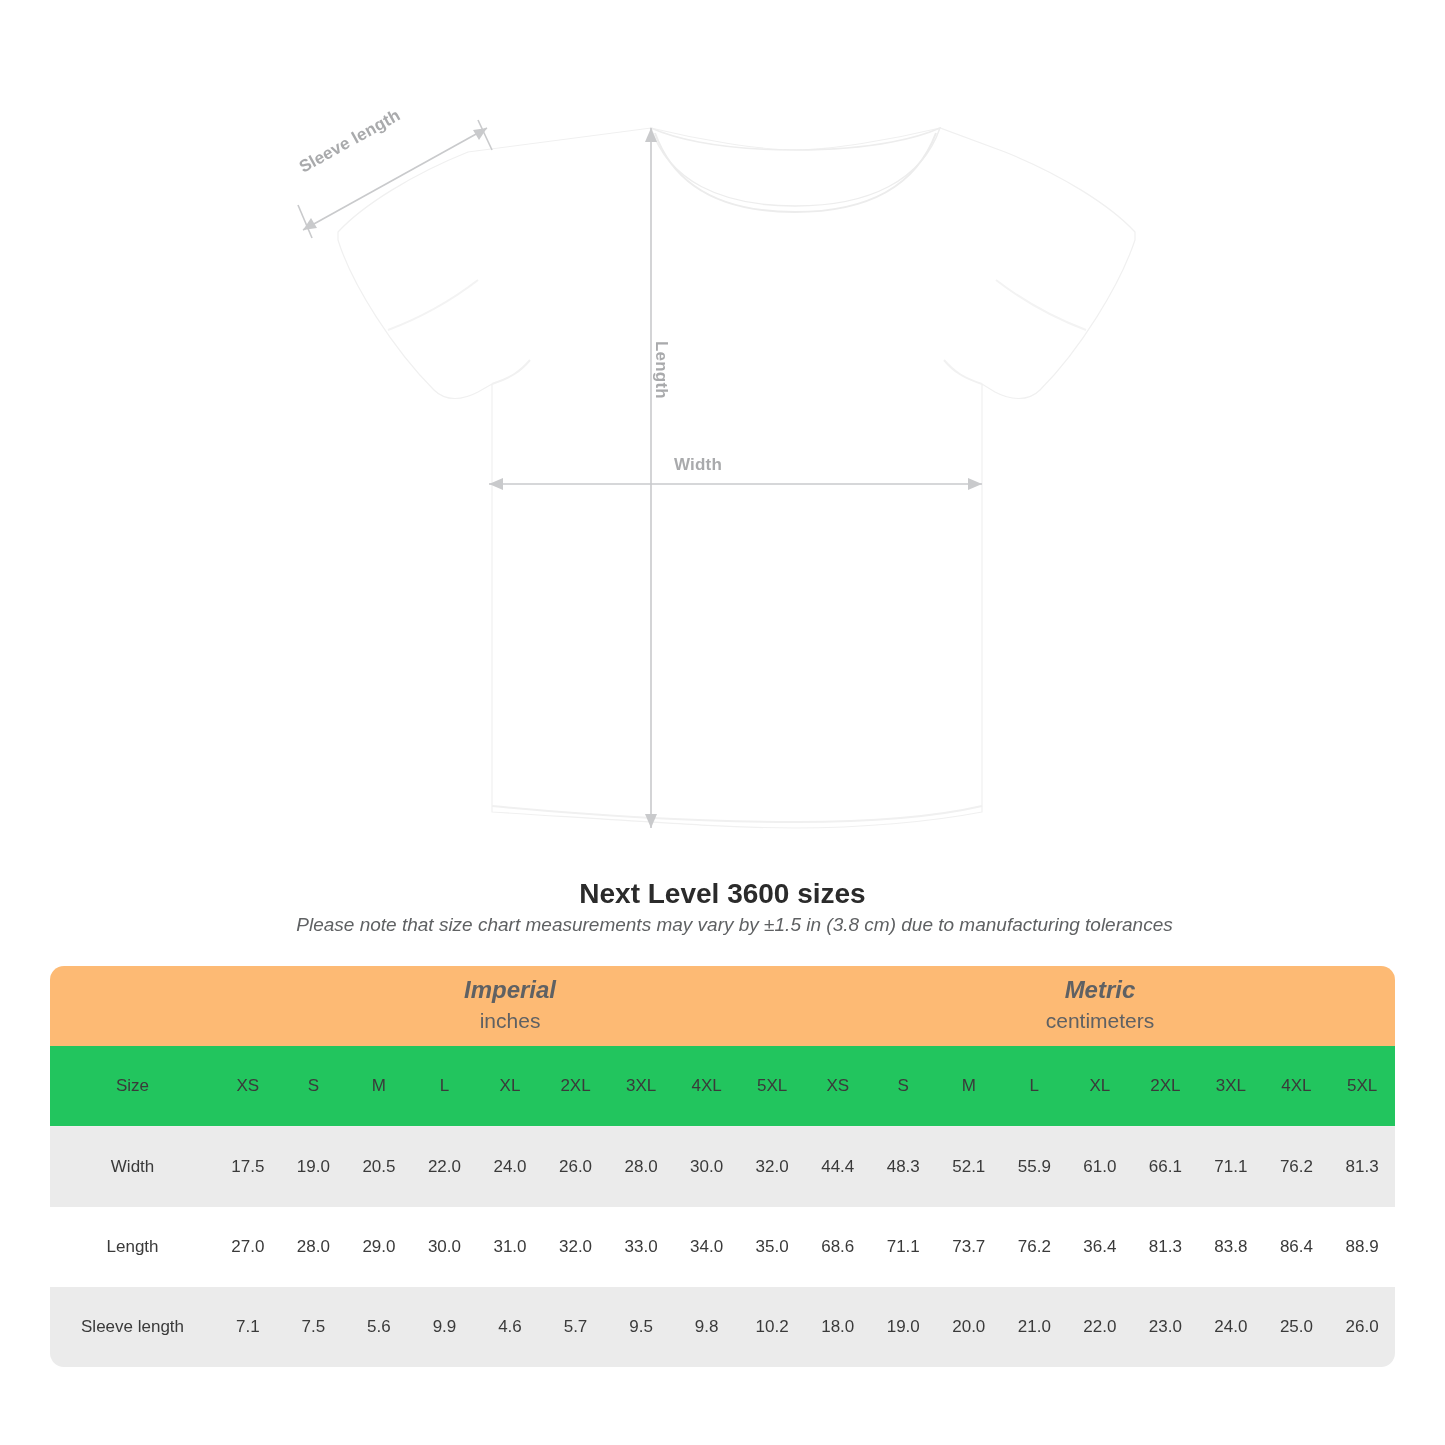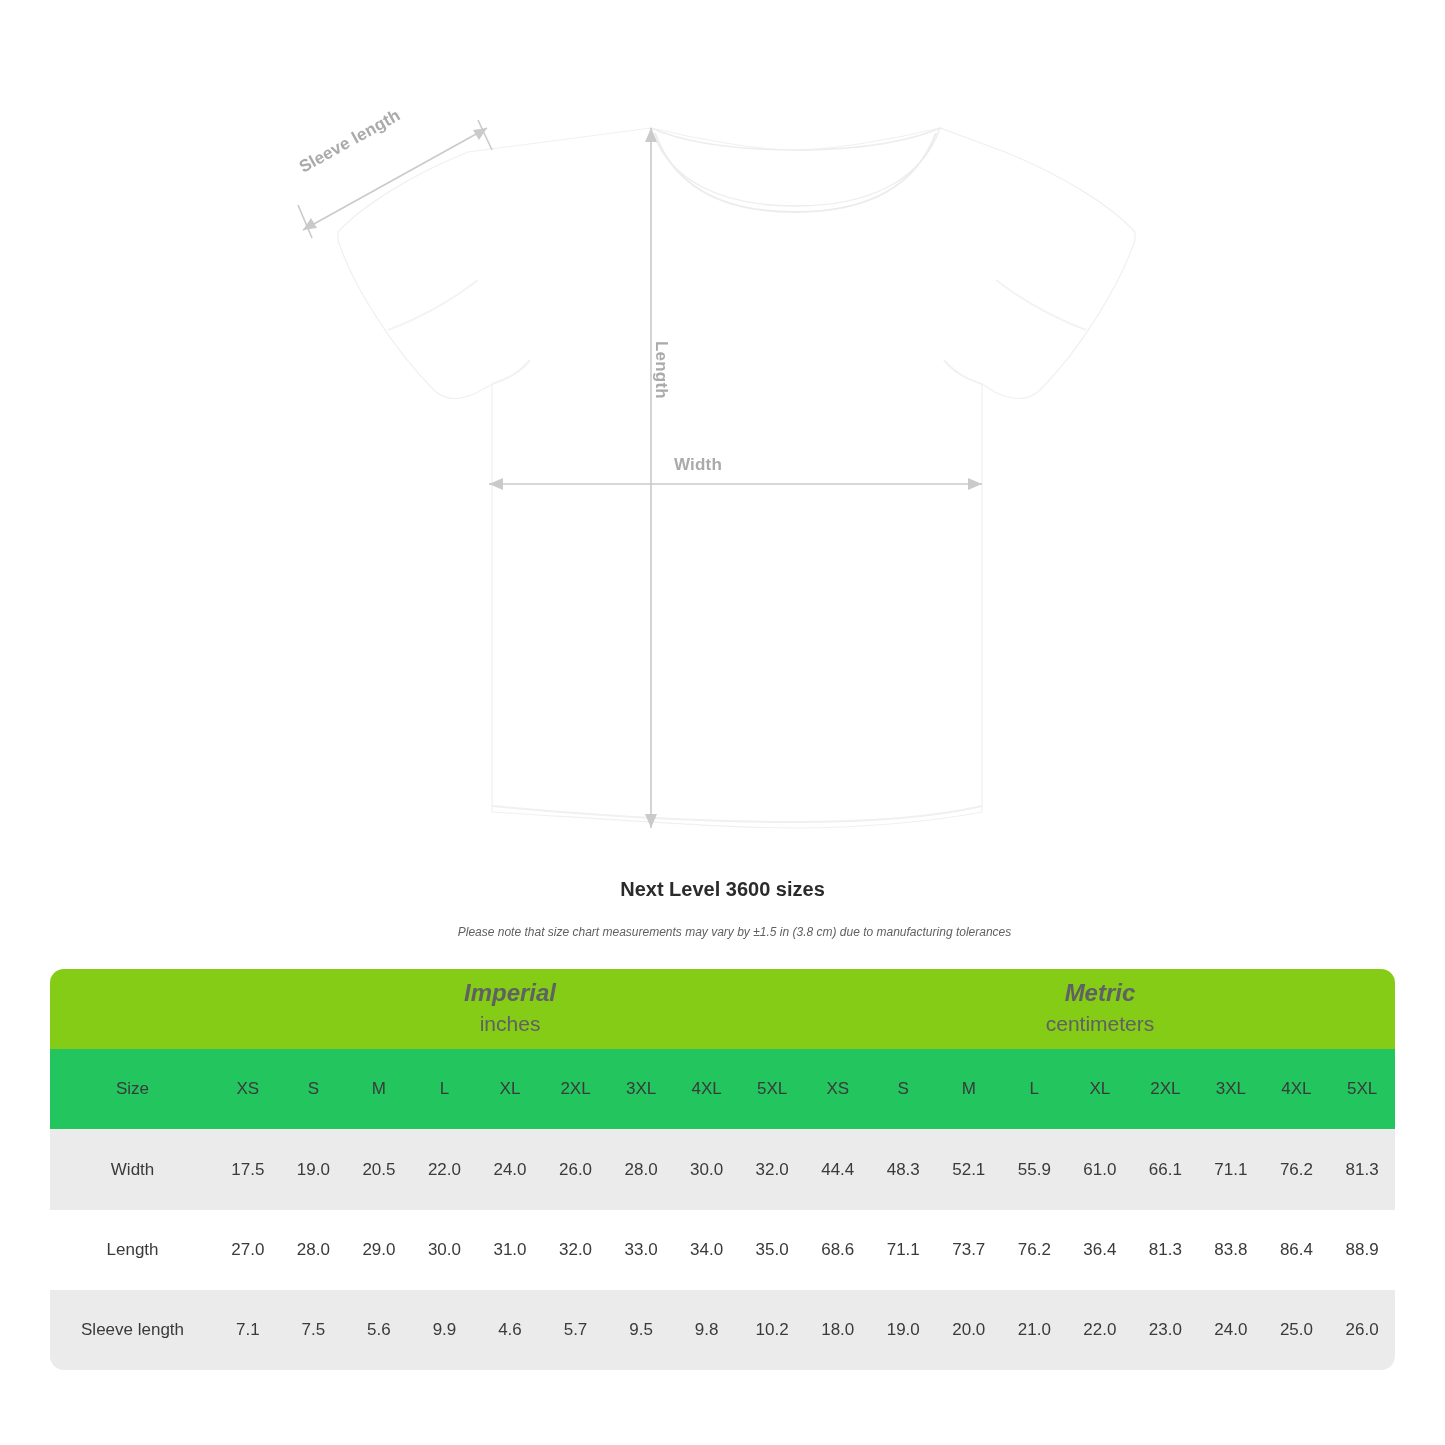--- a/index.html
+++ b/index.html
@@ -57,27 +57,27 @@
     left: 674px;
     top: 455px;
   }
 
   
   .title-block {
     text-align: center;
     margin-top: 18px;
   }
   .chart-title {
-    font-size: 20px;
+    font-size: 28px;
     font-weight: bold;
     color: #2b2b2b;
-    margin: 0 0 24px 0;
+    margin: 0 0 4px 0;
   }
   .chart-note {
-    font-size: 12px;
+    font-size: 19px;
     font-style: italic;
     color: #5f6163;
     margin: 0;
     padding-left: 24px;
   }
 
   
   .table-wrap {
     margin: 30px 50px 0 50px;
     border-radius: 14px;
@@ -90,21 +90,21 @@
   }
   table.size-table td, table.size-table th {
     text-align: center;
     font-size: 17px;
     color: #3a3a3a;
     padding: 0;
     height: 80px;
     font-weight: normal;
   }
   .unit-head {
-    background: #84cc16;
+    background: #fdba74;
     height: 110px;
     vertical-align: middle;
   }
   .unit-head .sys {
     font-size: 24px;
     font-style: italic;
     font-weight: bold;
     color: #5f6163;
     line-height: 1.25;
   }

